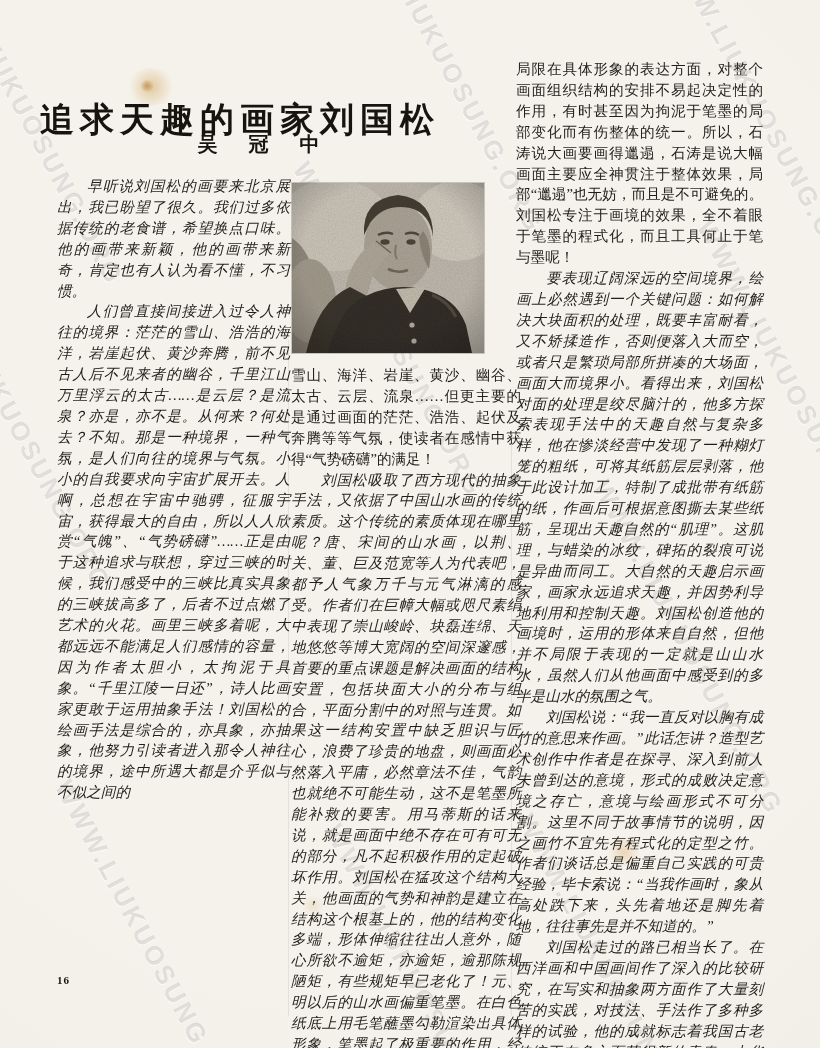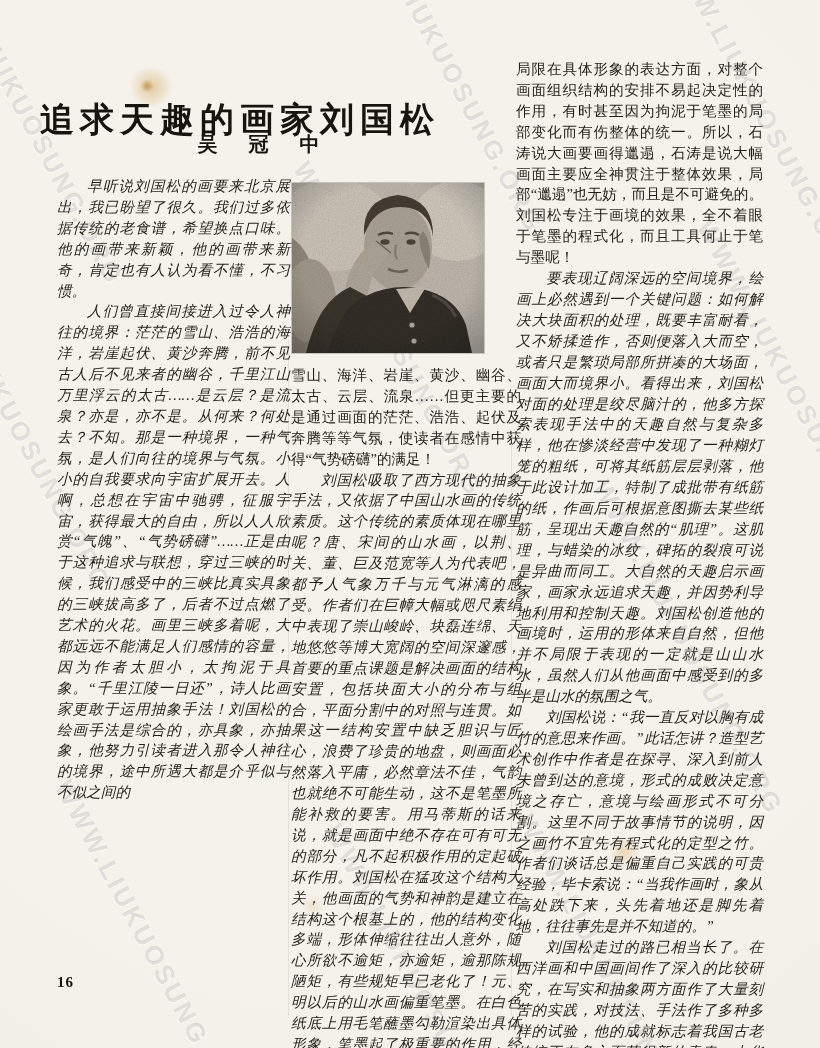--- a/index.html
+++ b/index.html
@@ -23,21 +23,21 @@
   #col1{left:57px;top:176px;width:233px;}
   #col2{left:291px;top:176px;width:230px;}
   #col3{left:516px;top:59px;width:247px;}
   .photo{
     width:192px;height:170px;margin:7px 0 12px 1px;
     box-shadow:0 0 0 1px rgba(60,55,45,.25);
     background:#bdb7ac;
   }
   .photo svg{display:block;}
   .pagenum{
-    position:absolute;left:57px;top:974px;font-size:15px;font-weight:bold;
+    position:absolute;left:57px;top:974px;font-size:11px;font-weight:bold;
     letter-spacing:1px;color:#17140f;
   }
   .wm{
     position:absolute;font-family:"Liberation Sans",sans-serif;font-weight:bold;
     font-size:26px;letter-spacing:3px;white-space:nowrap;
     color:rgba(122,120,116,0.20);
     text-shadow:1px 1px 0 rgba(255,255,255,0.55);
     transform:translate(-50%,-50%) rotate(62deg);
     pointer-events:none;user-select:none;
   }

